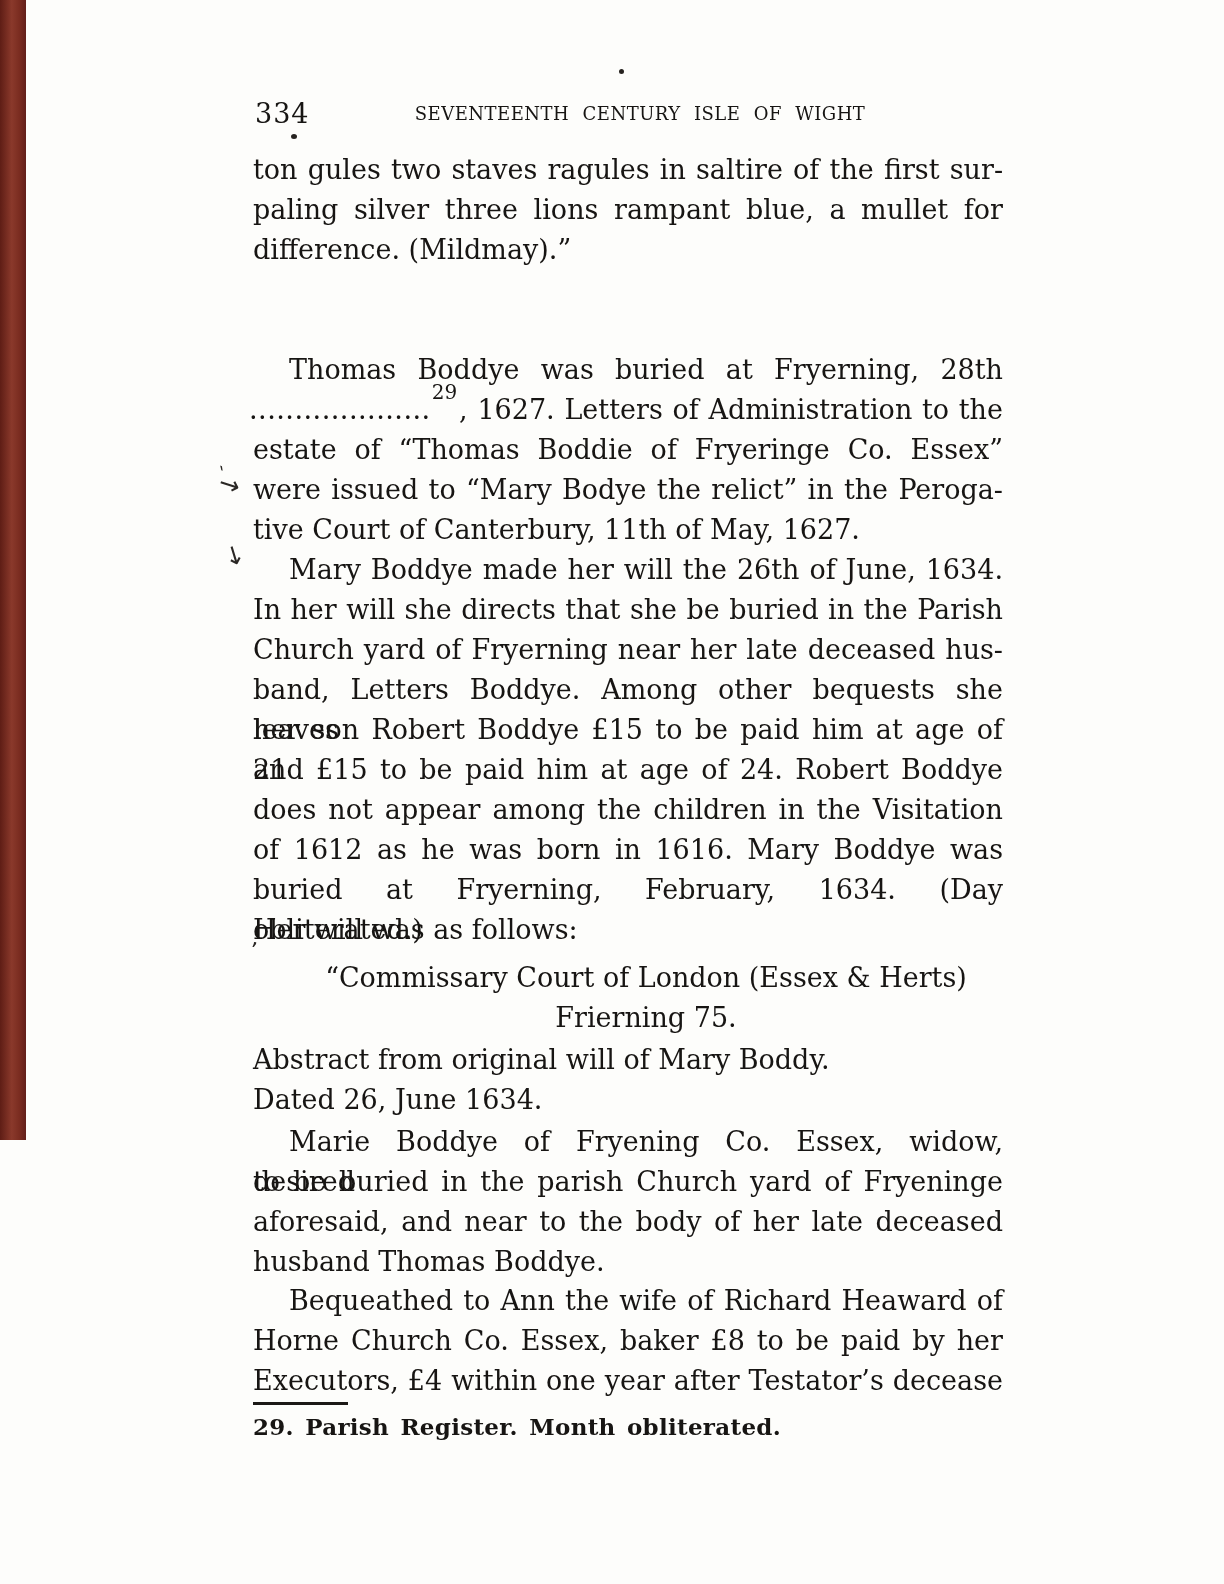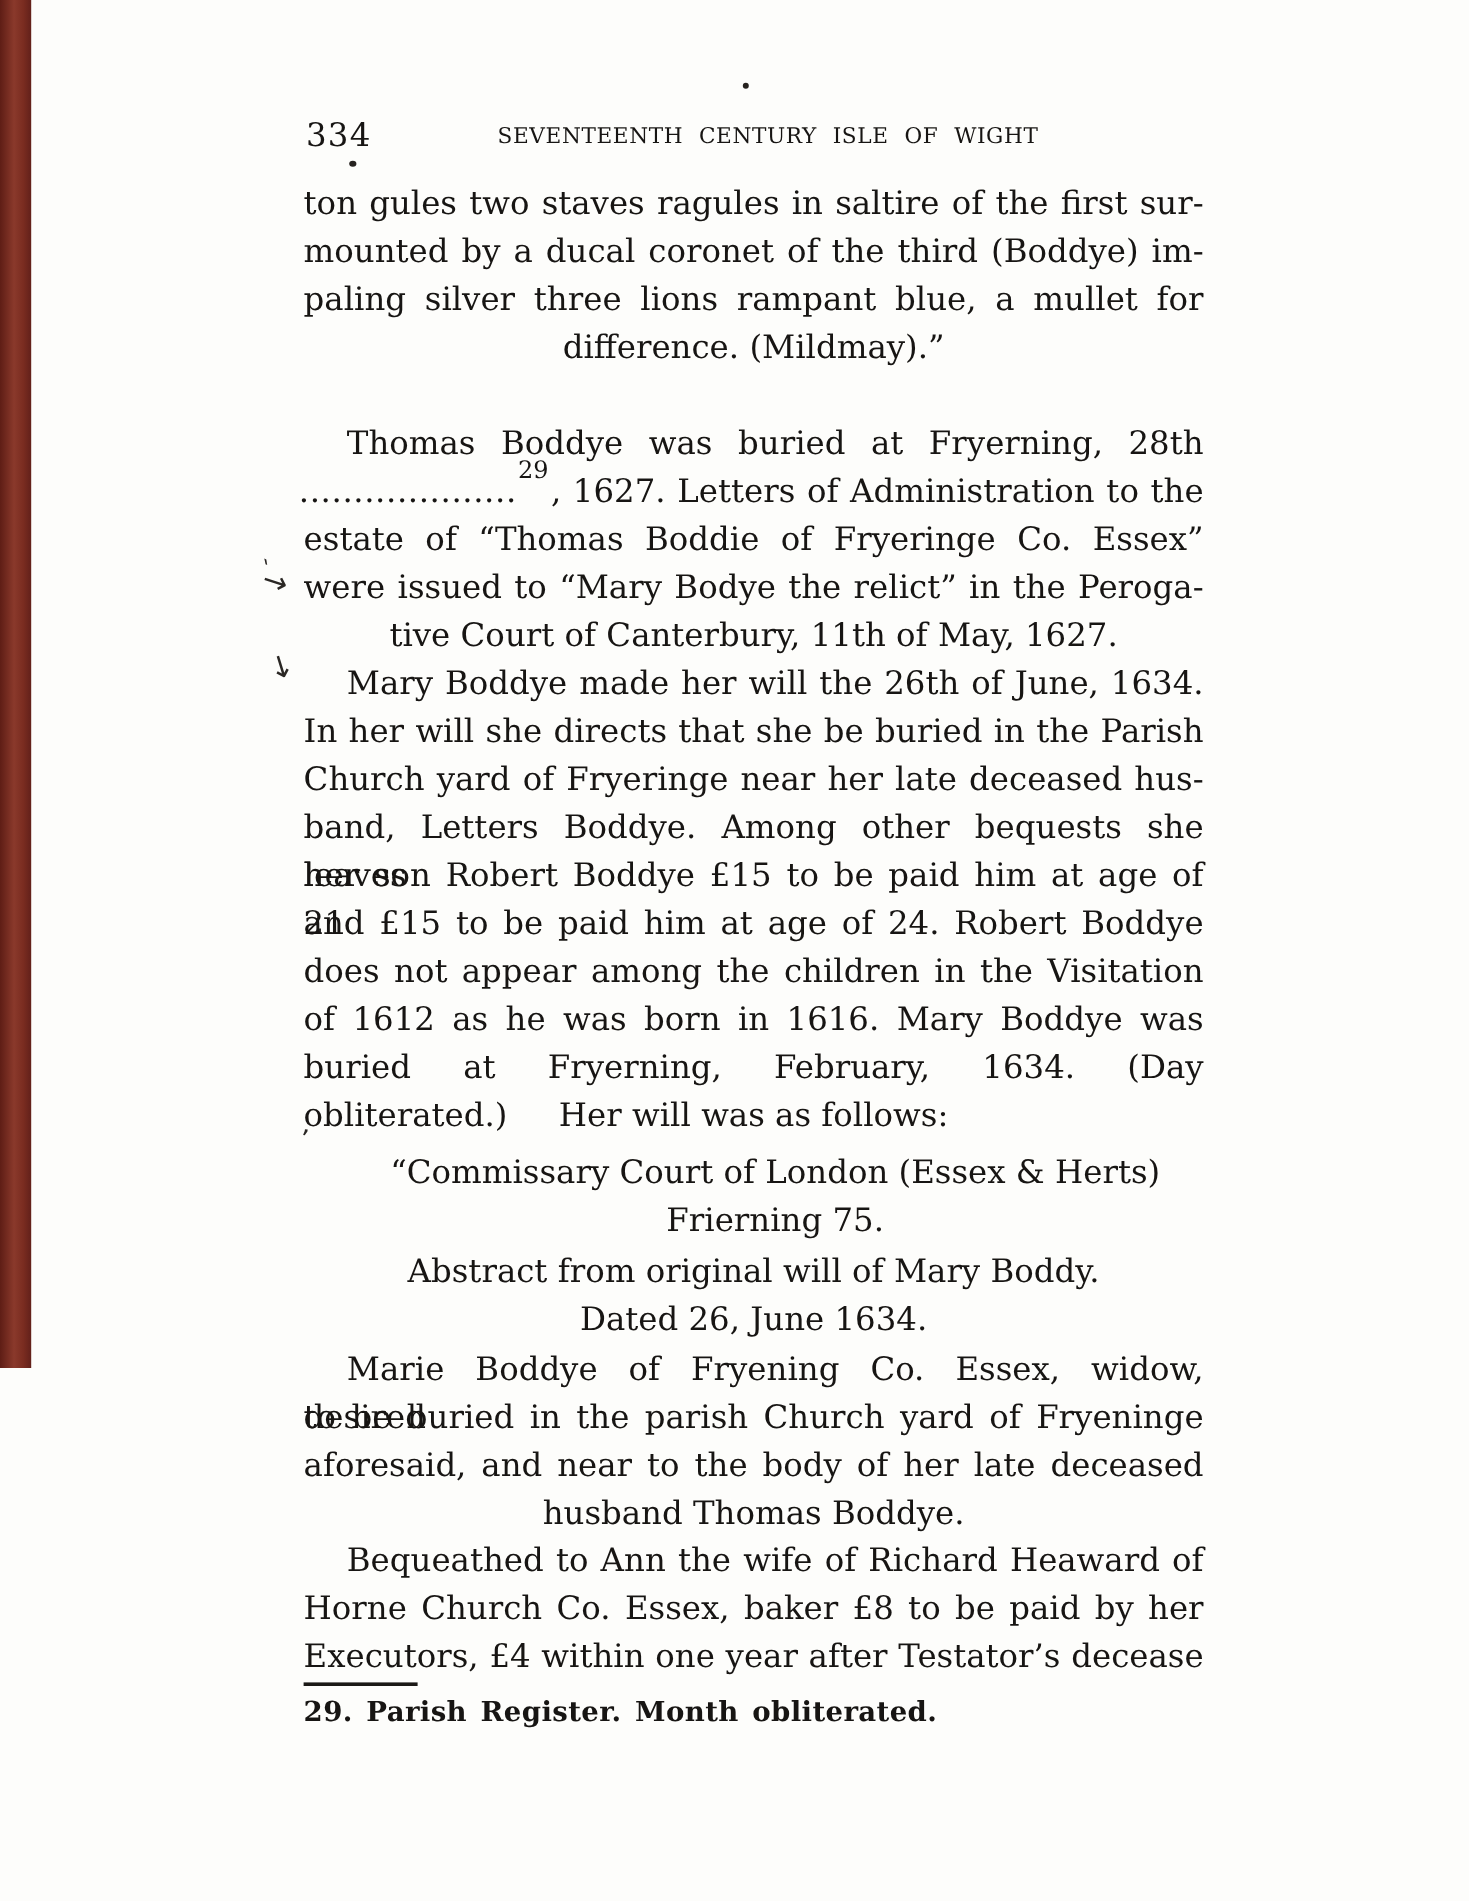--- a/index.html
+++ b/index.html
@@ -18,21 +18,21 @@
     background:linear-gradient(90deg,#5e1d15 0%,#8a392b 45%,#7a2c20 75%,#62201a 100%);
   }
   
   .pagehead{position:absolute;left:253px;top:96px;width:750px;height:36px;line-height:36px;}
   .pnum{position:absolute;left:2px;top:0;font-size:27px;letter-spacing:1px;}
   .ptitle{display:block;text-align:center;padding-left:24px;font-size:18px;letter-spacing:0.5px;word-spacing:7px;font-weight:normal;}
   
   .block{position:absolute;left:253px;width:750px;}
   .pline{
     height:40px;line-height:40px;font-size:27px;
-    text-align:center;
+    text-align:left;
   }
   .pline.just{text-align:justify;text-align-last:justify;}
   .pline.ctr{text-align:center;text-align-last:center;}
   .pline.ind{text-indent:36px;}
   .pline.neg{text-indent:-4px;}
   #blk-p1{top:150px;}
   #blk-p2{top:350px;}
   #blk-p3{top:550px;}
   #blk-centered{top:958px;transform:translateX(18px);}
   #blk-abstract{top:1040px;}
@@ -68,35 +68,34 @@
   <div class="pagehead">
     <span class="pnum">334</span>
     <span class="ptitle">SEVENTEENTH CENTURY ISLE OF WIGHT</span>
   </div>
 
   <div class="inkdot dot-pn"></div>
 
   <div id="blocks">
       <div class="block" id="blk-p1">
         <div class="pline just">ton gules two staves ragules in saltire of the first sur-</div>
-        <div class="pline just">mounted by a ducal coronet of the third (Boddye) im-</div>
         <div class="pline just">paling silver three lions rampant blue, a mullet for</div>
         <div class="pline">difference. (Mildmay).”</div>
       </div>
       <div class="block" id="blk-p2">
         <div class="pline just ind">Thomas Boddye was buried at Fryerning, 28th</div>
         <div class="pline just neg"><span class="dots">....................</span><sup class="fref">29</sup><span>, 1627.  Letters of Administration to the</span></div>
         <div class="pline just">estate of “Thomas Boddie of Fryeringe Co. Essex”</div>
         <div class="pline just">were issued to “Mary Bodye the relict” in the Peroga-</div>
         <div class="pline">tive Court of Canterbury, 11th of May, 1627.</div>
       </div>
       <div class="block" id="blk-p3">
         <div class="pline just ind">Mary Boddye made her will the 26th of June, 1634.</div>
         <div class="pline just">In her will she directs that she be buried in the Parish</div>
-        <div class="pline just">Church yard of Fryeringe near her late deceased hus-</div>
+        <div class="pline just">Church yard of Fryerning near her late deceased hus-</div>
         <div class="pline just">band, Letters Boddye. Among other bequests she leaves</div>
         <div class="pline just">her son Robert Boddye £15 to be paid him at age of 21</div>
         <div class="pline just">and £15 to be paid him at age of 24.  Robert Boddye</div>
         <div class="pline just">does not appear among the children in the Visitation</div>
         <div class="pline just">of 1612 as he was born in 1616.  Mary Boddye was</div>
         <div class="pline just">buried at Fryerning, February, 1634.  (Day obliterated.)</div>
         <div class="pline">Her will was as follows:</div>
       </div>
       <div class="block" id="blk-centered">
         <div class="pline ctr">“Commissary Court of London (Essex &amp; Herts)</div>

